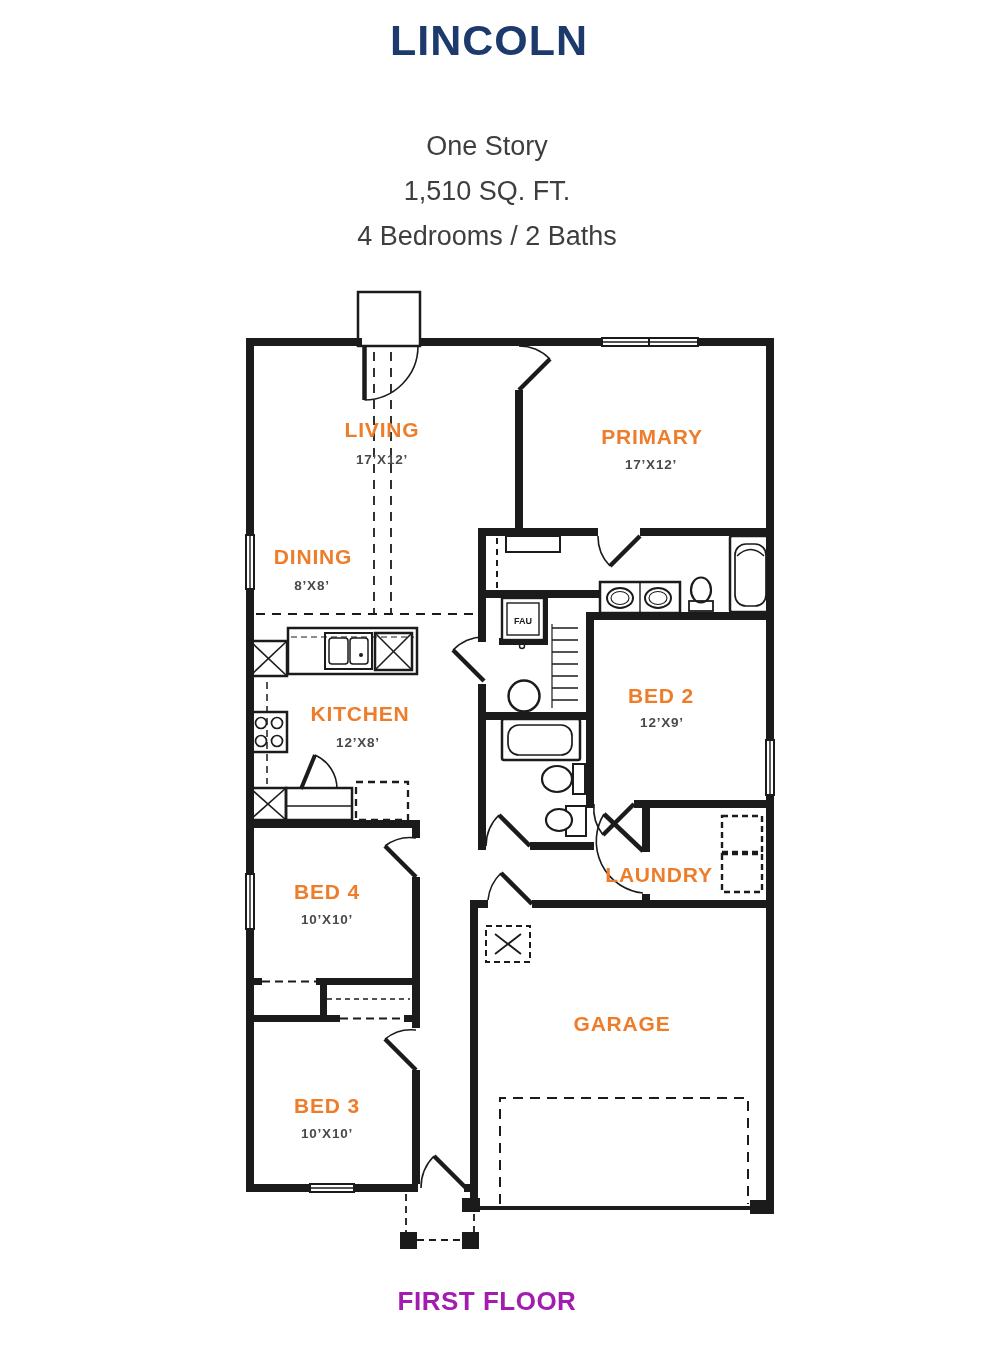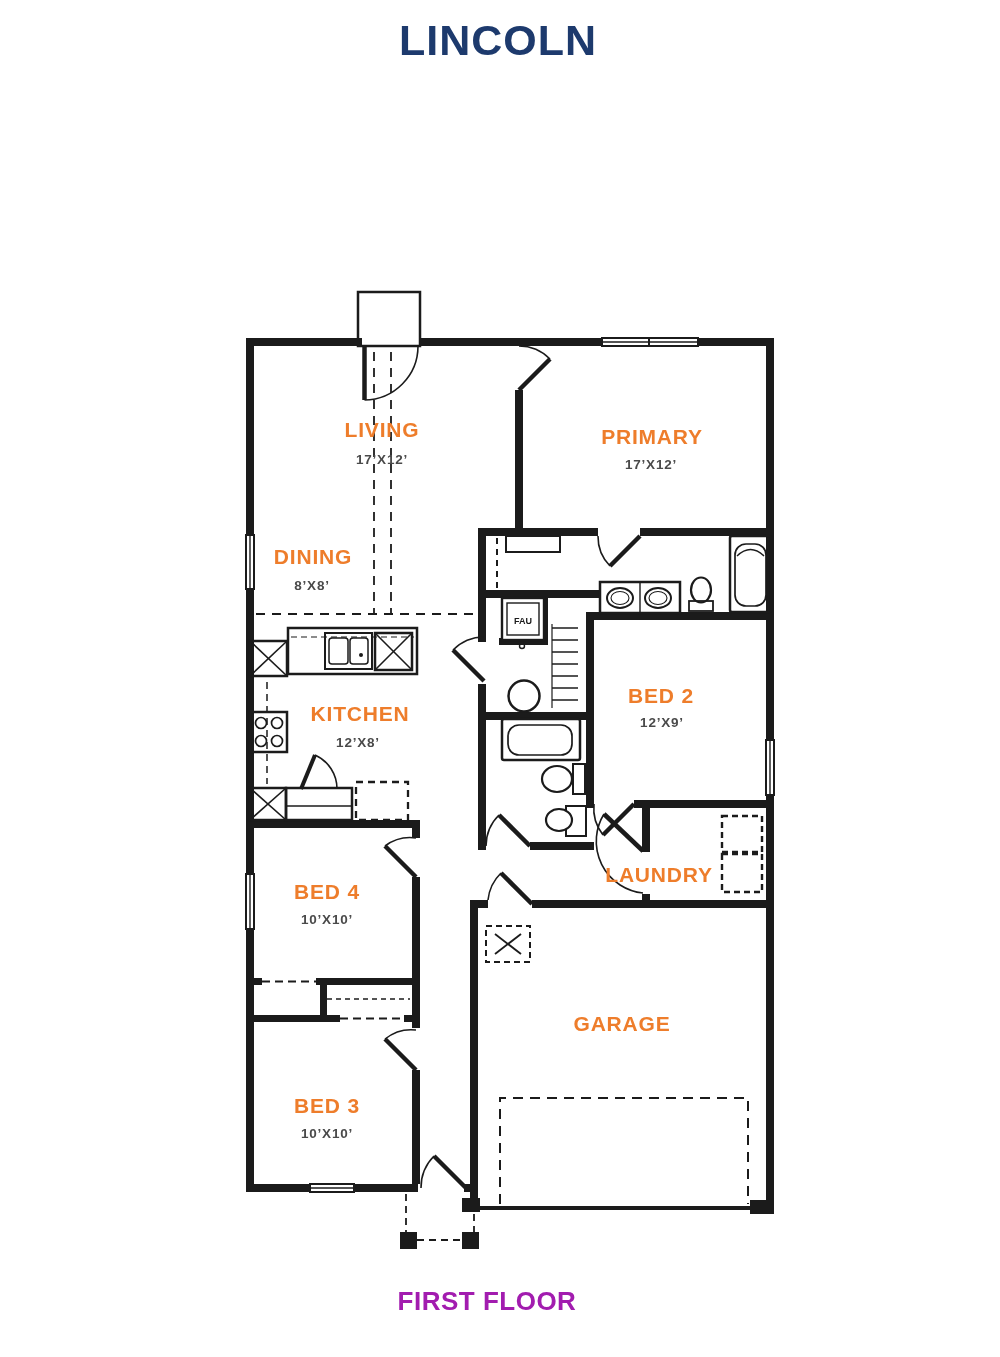--- a/index.html
+++ b/index.html
@@ -1,38 +1,43 @@
 <!DOCTYPE html>
 <html><head>
 <meta charset="utf-8">
 <style>
   html,body { margin:0; padding:0; background:#ffffff; }
   body { width:1000px; height:1357px; position:relative; font-family:"Liberation Sans",sans-serif; }
   .page { position:absolute; inset:0; background:#ffffff; overflow:hidden; }
-  .plan-title { position:absolute; top:16px; left:11px; width:974px; text-align:center;
+  .plan-title { position:absolute; top:16px; left:2px; width:974px; text-align:center;
     font-size:43px; font-weight:800; letter-spacing:1px; color:#1d3a6d; }
   .plan-subtitle { position:absolute; top:124px; left:0; width:974px; text-align:center;
     font-size:27px; line-height:45px; color:#3e3e3e; }
   .floor-label { position:absolute; top:1286px; left:0; width:974px; text-align:center;
     font-size:26px; font-weight:600; letter-spacing:0.5px; color:#a21caf; }
   svg.plan { position:absolute; left:0; top:0; }
   .w { fill:#1b1b1b; }
   .ol { fill:#ffffff; stroke:#1b1b1b; }
   .fx { fill:none; stroke:#1b1b1b; }
   .room-label { fill:#ee7d2b; font-size:21px; font-weight:bold; letter-spacing:0.8px; text-anchor:middle; }
   .room-dims { fill:#4a4a4a; font-size:13.5px; font-weight:bold; letter-spacing:0.8px; text-anchor:middle; }
   .fau-label { fill:#1b1b1b; font-size:9px; font-weight:bold; text-anchor:middle; }
 </style>
 </head>
 <body>
 
 <div class="page">
 
   <div class="plan-title">LINCOLN</div>
 
+  <div class="plan-subtitle">
+    <div>One Story</div>
+    <div>1,510 SQ. FT.</div>
+    <div>4 Bedrooms / 2 Baths</div>
+  </div>
 
   <svg class="plan" width="1000" height="1357" viewBox="0 0 1000 1357">
 
     <g>
       <rect class="ol" x="358" y="292" width="62" height="54" stroke-width="2.5"></rect>
     </g>
 
     <g>
       <rect class="w" x="246" y="338" width="116" height="8"></rect>
       <rect class="w" x="420" y="338" width="182" height="8"></rect>

